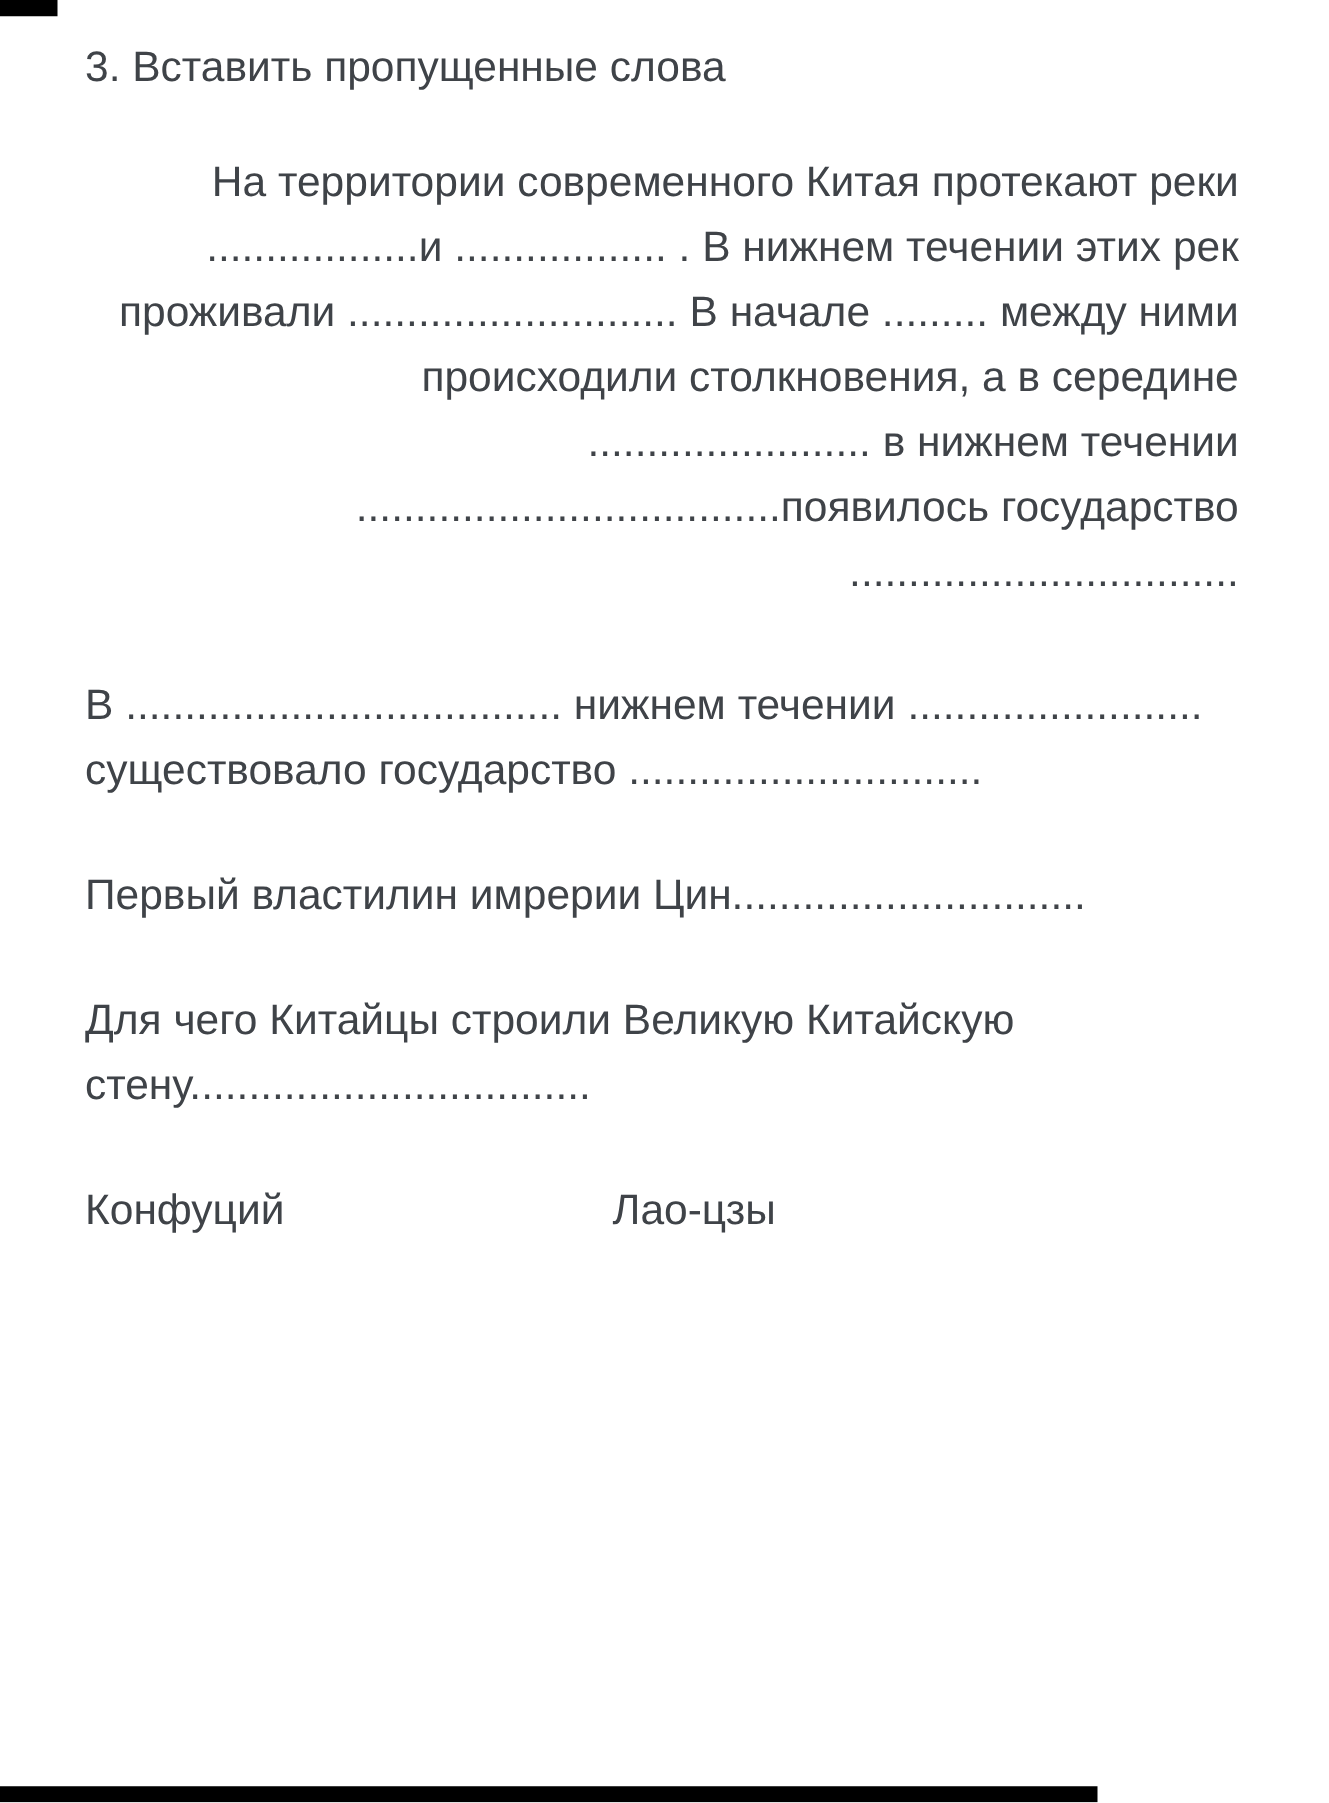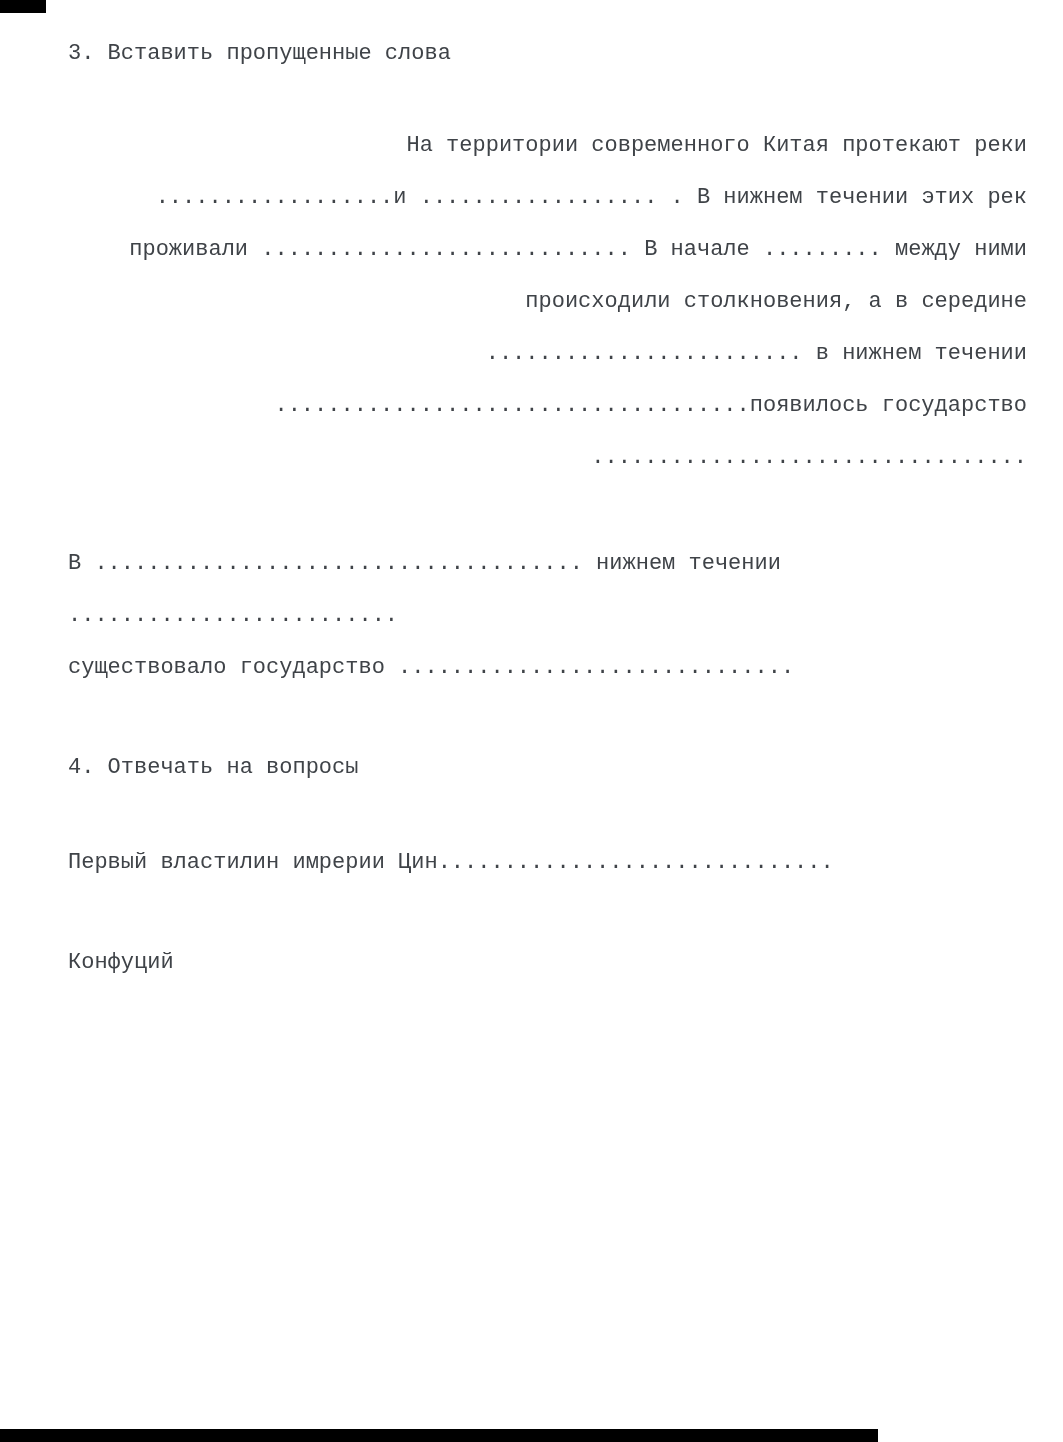--- a/index.html
+++ b/index.html
@@ -7,24 +7,23 @@
   .page {
     position: relative;
     width: 1063px;
     height: 1442px;
     background: #ffffff;
     font-family: "Liberation Sans", sans-serif;
     color: #3f4348;
     overflow: hidden;
   }
   .content {
-    padding: 28px 36px 0 68px;
-    font-size: 22px;
+    padding: 28px 72px 0 68px;
+    font-size: 34px;
     line-height: 52px;
-    font-family: Liberation Mono, monospace;
   }
   .para {
     white-space: pre-line;
     font-weight: 400;
   }
   .section-heading { margin-bottom: 40px; }
   .p-rivers { margin-bottom: 54px; text-align: right; }
   .p-state { margin-bottom: 48px; }
   .section-heading-2 { margin-bottom: 43px; }
   .q1 { margin-bottom: 39px; }
@@ -71,28 +70,30 @@
 ..................и .................. . В нижнем течении этих рек
 проживали ............................ В начале ......... между ними
 происходили столкновения, а в середине
 ........................  в нижнем течении
 ....................................появилось государство
 .................................</div>
 
     <div class="para p-state">В ..................................... нижнем течении .........................
 существовало государство ..............................</div>
 
-    <div class="para section-heading-2">4. Отвечать на вопросы</div>
 
 
     <div class="para q2">Первый властилин имрерии Цин..............................</div>
 
+    <div class="para q3">Для чего Китайцы строили Великую Китайскую
+стену..................................</div>
 
 
     <div class="table-row">
       <span class="cell-left">Конфуций</span>
+      <span class="cell-right">Лао-цзы</span>
     </div>
 
   </div>
 
   <div class="mark-bottom"></div>
 
 </div>
 
 </body></html>

